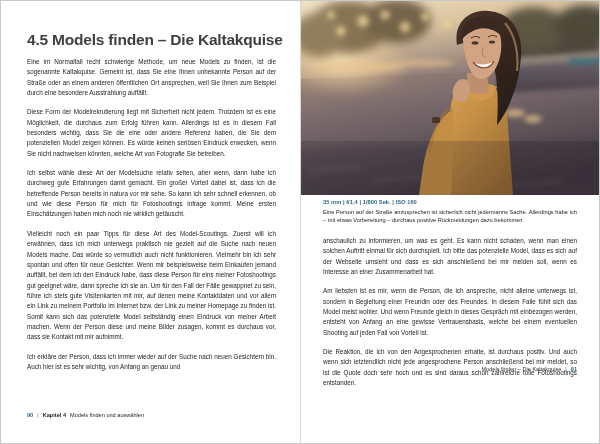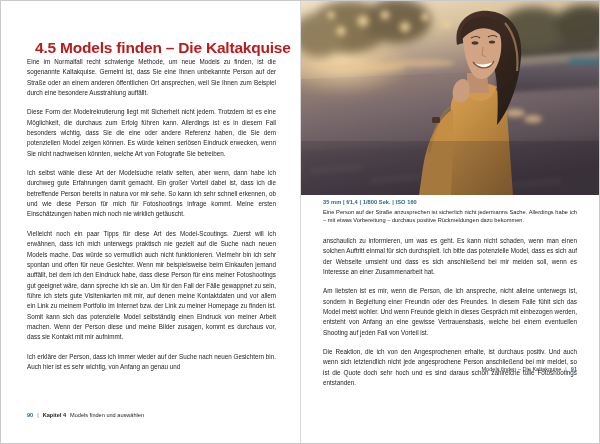--- a/index.html
+++ b/index.html
@@ -27,25 +27,25 @@
   }
   .page-left{ padding:0; }
   .page-right{ border-left:1px solid #d8d8d8; }
 
   
   .left-inner{
     position:absolute;
     left:26px; right:24px; top:0; bottom:0;
   }
   .heading{
-    color:#b91c1c;
+    color:#404040;
     font-size:15.5px;
     font-weight:bold;
     letter-spacing:-0.2px;
-    margin:8px;
+    margin:0;
     position:absolute;
     top:30px;
     left:0;
     white-space:nowrap;
   }
   .body-col{
     position:absolute;
     top:56px;
     left:0; right:0;
   }

